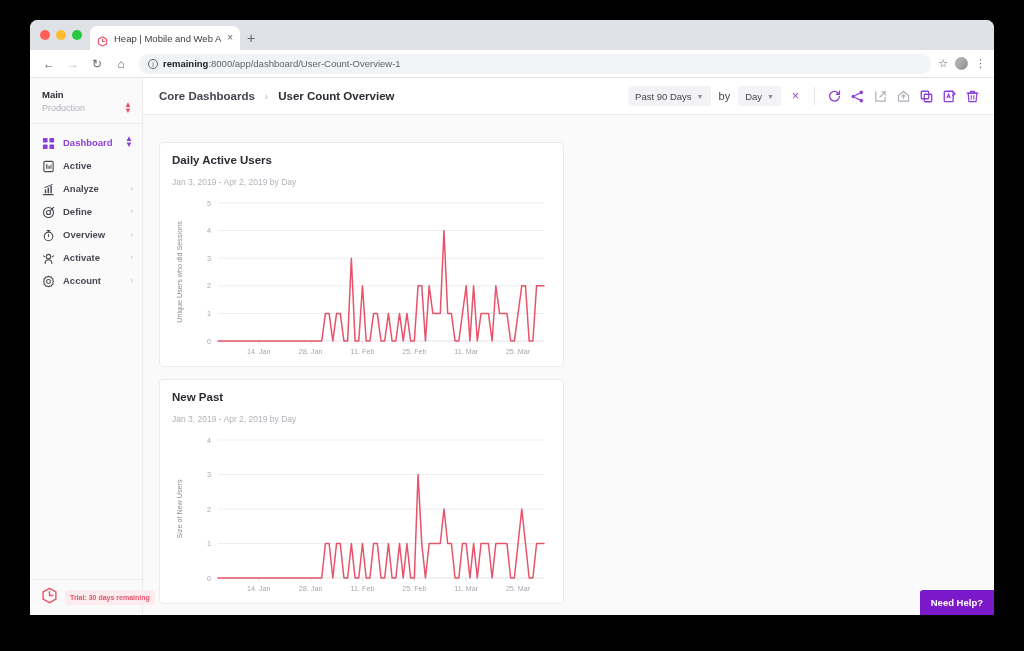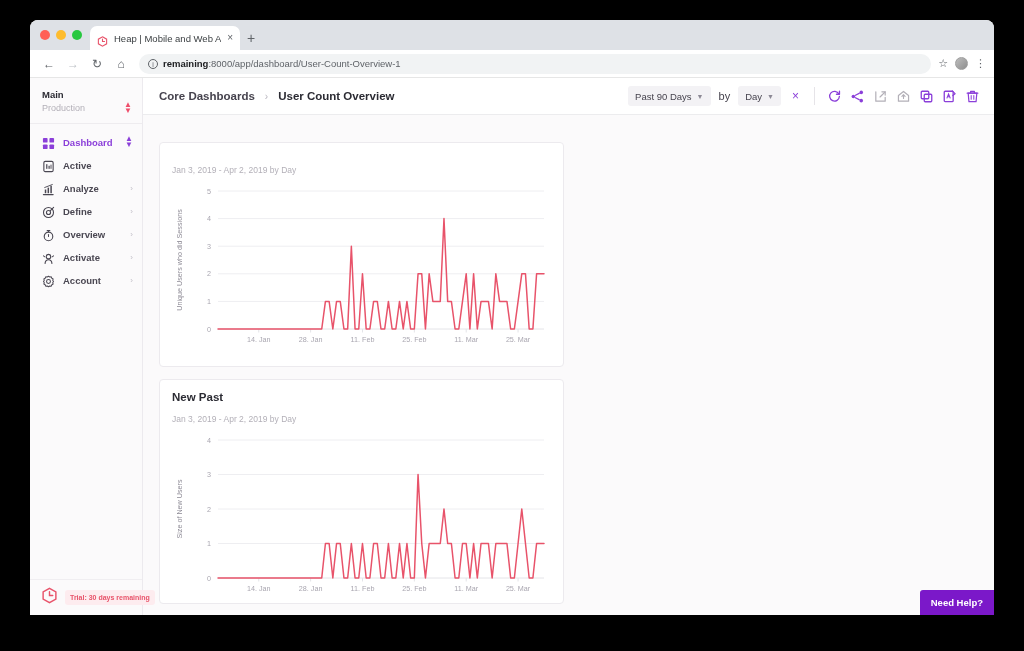--- a/index.html
+++ b/index.html
@@ -412,20 +412,21 @@
                 <path d="M2.3 4.5 L13.7 4.5 M6 4.4 L6 2.6 L10 2.6 L10 4.4" fill="none" stroke="#8b3fd9" stroke-width="1.3" stroke-linecap="round" stroke-linejoin="round"></path>
                 <path d="M6.6 7 L6.6 11 M9.4 7 L9.4 11" stroke="#8b3fd9" stroke-width="1.1" stroke-linecap="round"></path>
               </svg>
           </span>
         </div>
 
         <div class="board">
           <div class="grid">
 
             <div class="card short">
+              <div class="card-title">Daily Active Users</div>
               <div class="card-sub">Jan 3, 2019 - Apr 2, 2019 by Day</div>
               <div class="chart-wrap">
                   <svg width="378" height="168" viewBox="0 0 378 168" class="chart">
                     <line x1="46" x2="372" y1="146" y2="146" class="axis-line"></line>
                     <text x="39" y="148.6" text-anchor="end" class="tick-txt">0</text>
                     <line x1="46" x2="372" y1="118.4" y2="118.4" class="grid-line"></line>
                     <text x="39" y="121" text-anchor="end" class="tick-txt">1</text>
                     <line x1="46" x2="372" y1="90.8" y2="90.8" class="grid-line"></line>
                     <text x="39" y="93.39999999999999" text-anchor="end" class="tick-txt">2</text>
                     <line x1="46" x2="372" y1="63.2" y2="63.2" class="grid-line"></line>

